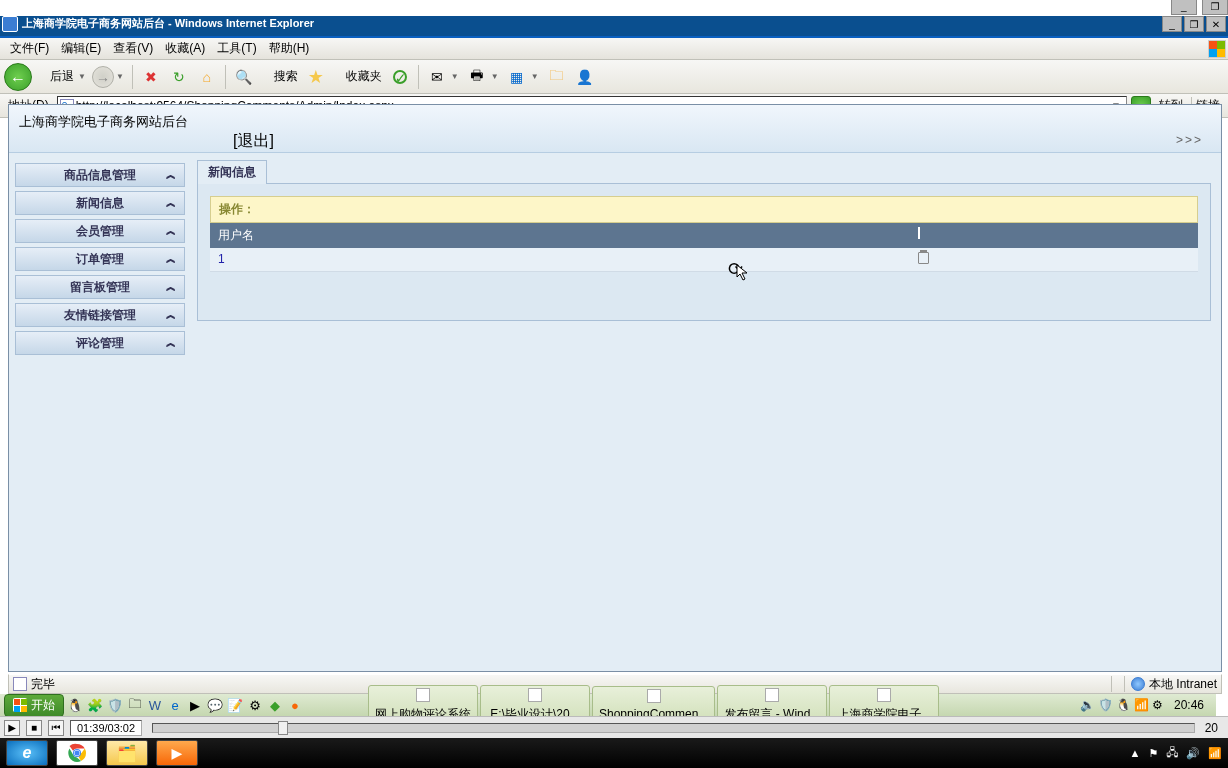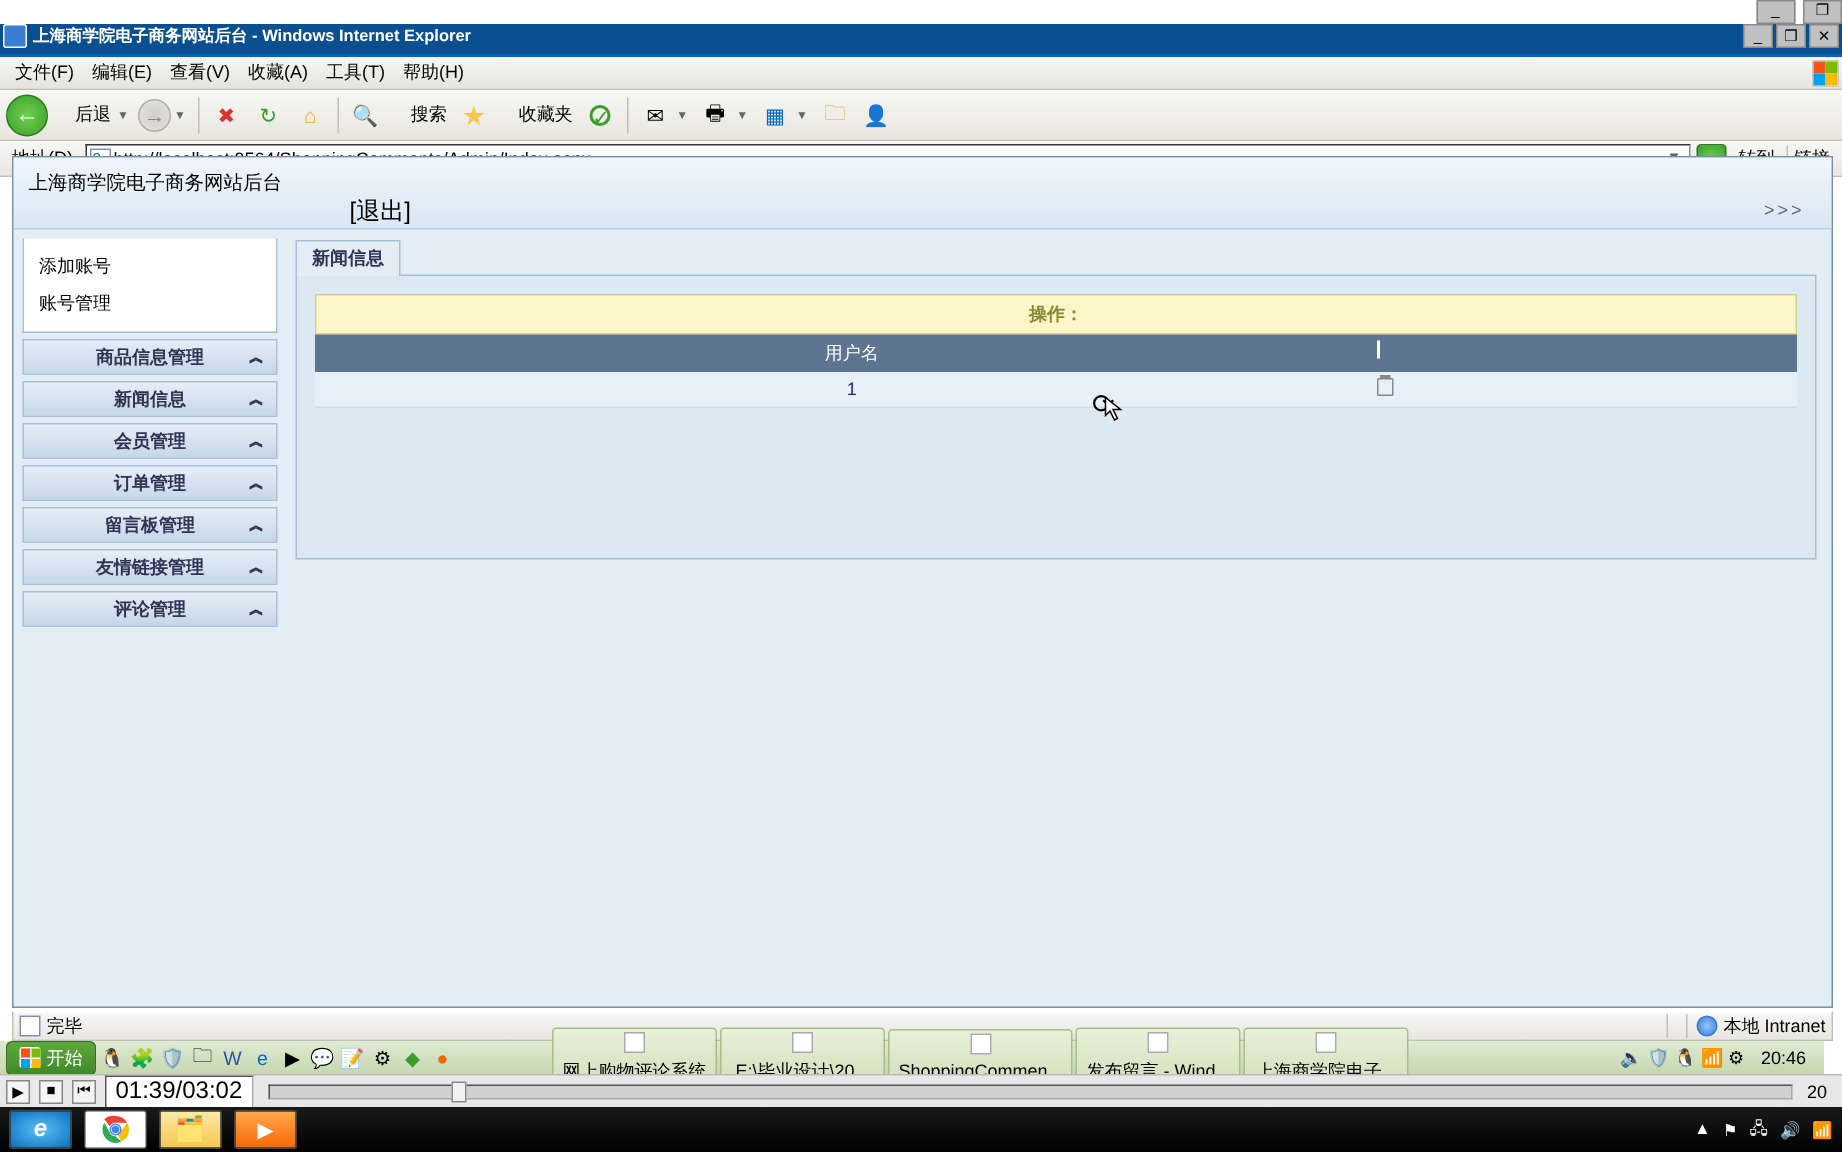--- a/index.html
+++ b/index.html
@@ -54,21 +54,21 @@
 .app-body { display:flex; position:absolute; top:48px; left:0; right:0; bottom:0;}
 .sidebar { width:182px; padding:6px 6px 0 6px; }
 .panel-head { background:linear-gradient(#e6eef7,#c5d7e8); border:1px solid #a9bfd6; height:24px; display:flex; align-items:center; justify-content:center; font-weight:bold; color:#335; position:relative; margin-bottom:0; }
 .panel-head .chev { position:absolute; right:8px; font-size:10px; color:#335; }
 .panel-body { background:#fff; border:1px solid #a9bfd6; border-top:none; padding:6px 10px; }
 .panel-body a { display:block; padding:4px 0; color:#000; text-decoration:none; }
 .accordion .panel-head { margin-top:4px; }
 
 .main { flex:1; padding:6px 10px 10px 6px; overflow:hidden; }
 .tab-label { background:#e3edf5; border:1px solid #a9bfd6; border-bottom:none; padding:3px 10px; display:inline-block; font-weight:bold; color:#335; position:relative; top:1px; }
-.main-panel { border:1px solid #a9bfd6; background:#dce8f2; padding:12px; height:190px;text-align:center; }
+.main-panel { border:1px solid #a9bfd6; background:#dce8f2; padding:12px; height:138px; }
 
 .ops-bar { background:#fdf6c8; border:1px solid #d6ce8f; padding:4px 8px; color:#883; font-weight:bold; }
 .grid-head { background:#5d7590; color:#fff; padding:4px 8px; display:flex; }
 .grid-head .col1 { flex: 0 0 72%; }
 .grid-head .col2 { flex:1; text-align:left; }
 .grid-row { background:#e8f0f7; padding:4px 8px; display:flex; border-bottom:1px solid #d0dbe6; }
 .grid-row .col1 { flex: 0 0 72%; color:#22a; }
 .grid-row .col2 { flex:1; text-align:left; color:#666; }
 .del-icon{display:inline-block;width:11px;height:12px;border:1px solid #888;border-radius:1px;position:relative;}
 .del-icon::before{content:"";position:absolute;top:-3px;left:1px;width:7px;height:2px;background:#888;}
@@ -88,21 +88,21 @@
 .ql{width:18px;height:18px;border:1px solid transparent;display:flex;align-items:center;justify-content:center;font-size:13px;}
 .tb-task{background:linear-gradient(#e8f0da,#d0dfb8);border:1px solid #a8bd8a;border-radius:3px;padding:2px 6px;display:flex;align-items:center;gap:4px;min-width:110px;max-width:130px;overflow:hidden;white-space:nowrap;flex-direction:column;}
 .tb-task .ticon{width:14px;height:14px;background:#fff;border:1px solid #aaa;flex-shrink:0;}
 .tray{margin-left:auto;display:flex;align-items:center;gap:4px;padding:0 4px;}
 .tray .ti{width:14px;height:14px;}
 .clock{padding:0 4px;}
 
 
 .media-bar{position:absolute;left:0;right:0;bottom:30px;height:22px;background:#e8e8e8;border-top:1px solid #bbb;display:flex;align-items:center;padding:0 4px;gap:6px;}
 .media-bar .mb{width:16px;height:16px;border:1px solid #888;display:flex;align-items:center;justify-content:center;font-size:10px;background:#f5f5f5;}
-.media-bar .tcount{border:1px inset #aaa;background:#fff;padding:1px 6px;font-size:16px;}
+.media-bar .tcount{border:1px inset #aaa;background:#fff;padding:1px 6px;font-size:11px;}
 .media-bar .track{flex:1;height:10px;background:#d0d0d0;border:1px inset #aaa;position:relative;margin:0 4px;}
 .media-bar .thumb{position:absolute;left:12%;top:-3px;width:10px;height:14px;background:#f0f0f0;border:1px solid #888;}
 
 
 .os-bar{position:absolute;left:0;right:0;bottom:0;height:30px;background:linear-gradient(#1a1a1a,#000);display:flex;align-items:center;padding:0 6px;gap:8px;}
 .os-btn{width:42px;height:26px;border:1px solid #444;border-radius:2px;display:flex;align-items:center;justify-content:center;background:rgba(255,255,255,0.05);}
 .os-btn.ie{background:radial-gradient(#5bc0f8,#0a6ebd);}
 .os-btn.chrome{background:#fff;}
 .os-btn.files{background:linear-gradient(#ffe9a8,#f5c84c);}
 .os-btn.pp{background:linear-gradient(#ffa94d,#f76707);}
@@ -199,24 +199,20 @@
 </div>
 
 <div class="content-frame">
   <div class="app-header">
     <div class="app-title">上海商学院电子商务网站后台</div>
     <div class="app-logout">[退出]</div>
     <div class="app-crumb">&gt;&gt;&gt;</div>
   </div>
   <div class="app-body">
     <div class="sidebar">
-      <div class="panel-body">
-        <a>添加账号</a>
-        <a>账号管理</a>
-      </div>
       <div class="accordion">
         <div class="panel-head">
             <span>商品信息管理</span>
             <span class="chev">︽</span>
           </div>
         <div class="panel-head">
             <span>新闻信息</span>
             <span class="chev">︽</span>
           </div>
         <div class="panel-head">

